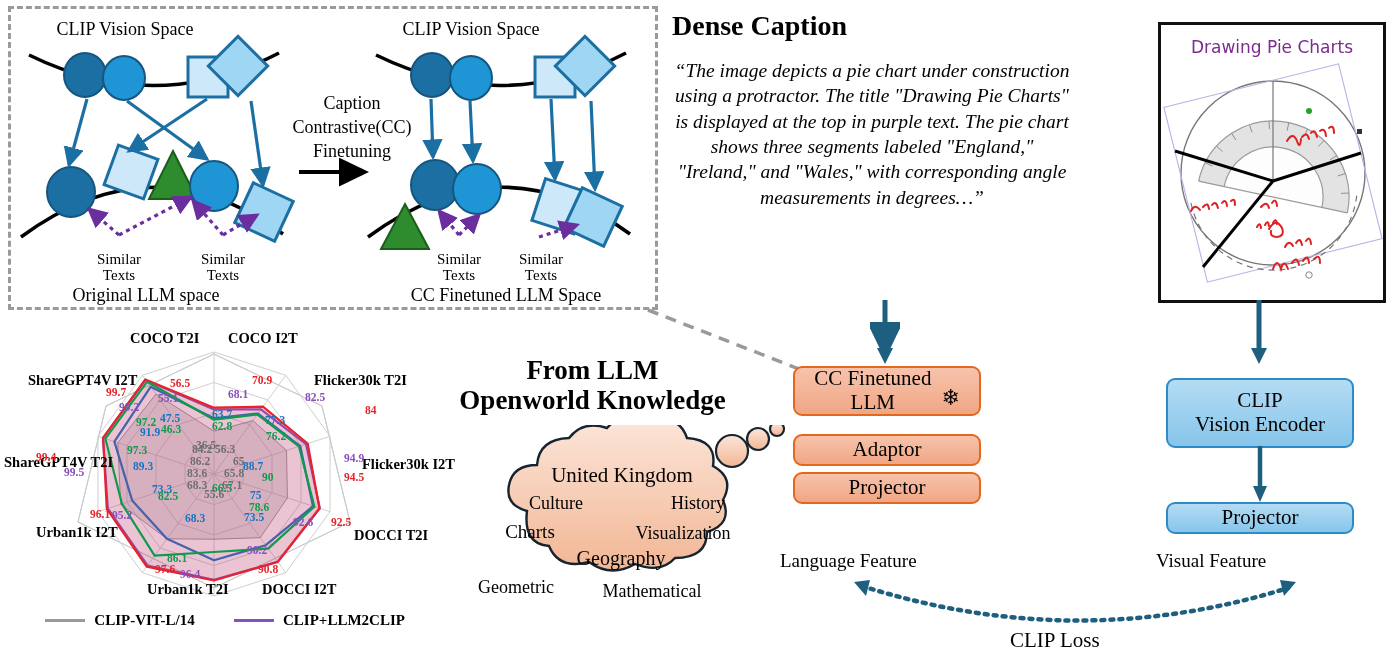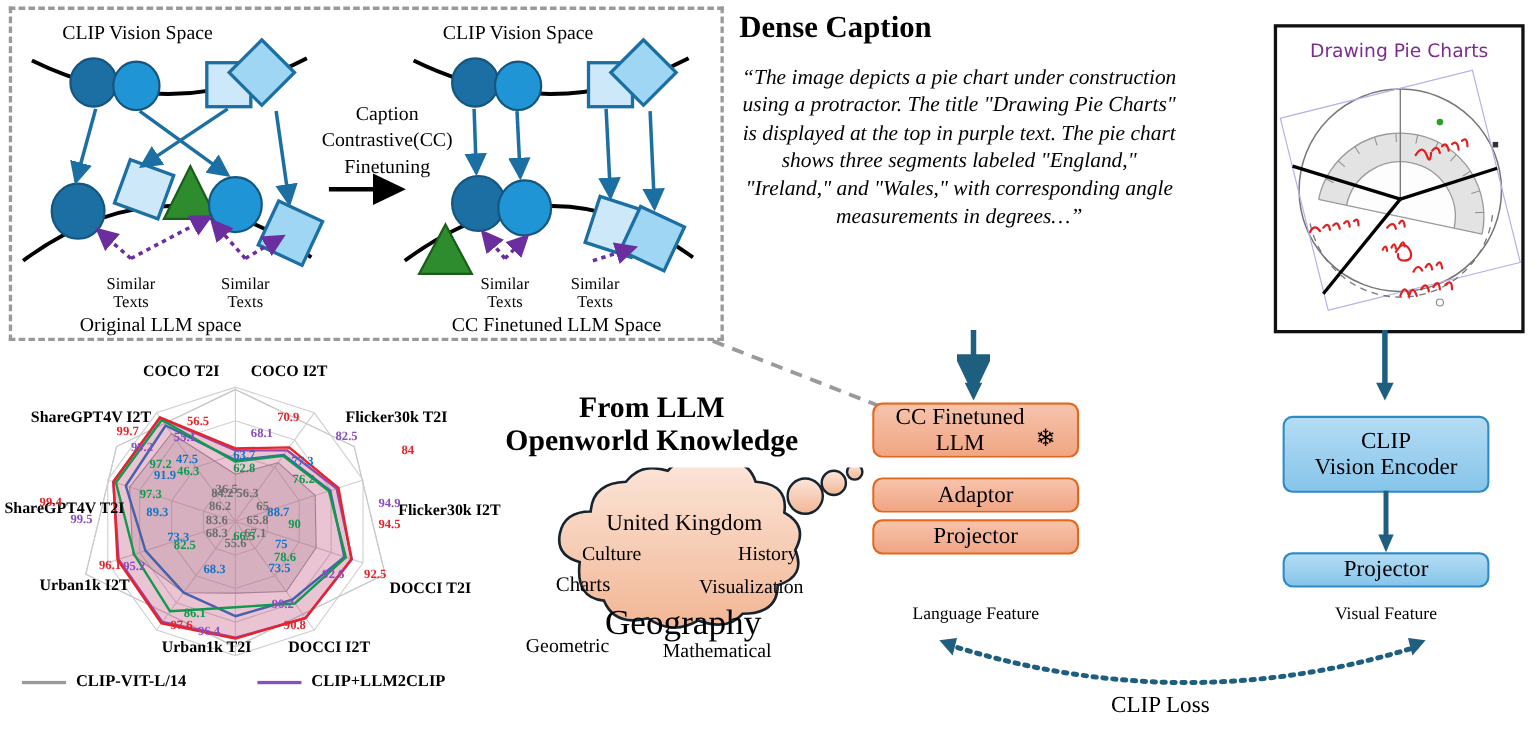--- a/index.html
+++ b/index.html
@@ -27,39 +27,39 @@
 
   
   .obox{position:absolute;background:linear-gradient(#F7C3AC,#F0A684);
         border:2px solid #E4671E;border-radius:9px;box-sizing:border-box;
         display:flex;align-items:center;justify-content:center;
         font-size:21px;text-align:center;line-height:1.12;}
   .bbox{position:absolute;background:linear-gradient(#B4DCF4,#86C5EA);
         border:2px solid #2E8BC7;border-radius:9px;box-sizing:border-box;
         display:flex;align-items:center;justify-content:center;
         font-size:21px;text-align:center;line-height:1.12;}
-  .featlabel{font-size:16px;text-align:center;}
+  .featlabel{font-size:19px;}
 
   
   #openworld-title{left:420px;top:355px;width:345px;text-align:center;
       font-size:27px;font-weight:bold;line-height:1.12;}
   .cloudword{position:absolute;text-align:center;white-space:nowrap;}
 
   
   #radar-wrap{left:0px;top:326px;width:430px;height:280px;}
   .axis-label{position:absolute;font-size:14.5px;font-weight:bold;
       white-space:nowrap;}
   .val{position:absolute;font-size:11.5px;font-weight:bold;white-space:nowrap;}
   .v-red{color:#E8232A;} .v-pur{color:#8A4FBE;} .v-blu{color:#1574C4;}
   .v-grn{color:#119A4E;} .v-gry{color:#6E6E6E;}
 
   
   #legend{left:20px;top:612px;width:560px;}
   .lg-row{display:flex;align-items:center;margin-bottom:5px;}
-  .lg-item{display:flex;align-items:center;margin-right:14px;}
+  .lg-item{display:flex;align-items:center;margin-right:14px;justify-content:center;}
   .lg-line{width:40px;height:3px;margin-right:9px;}
   .lg-txt{font-size:15px;font-weight:bold;white-space:nowrap;}
 
   #cliploss-label{left:1010px;top:628px;font-size:21px;}
 </style>
 </head>
 <body>
 
 <div class="abs" id="concept-panel">
   <svg width="644" height="298" viewBox="0 0 644 298">
@@ -318,21 +318,21 @@
              q -30 8 -40 -16 q -26 -2 -22 -35 z" fill="url(#cg)" stroke="#17242F" stroke-width="2.4"></path>
     <circle cx="277" cy="26" r="16" fill="url(#cg)" stroke="#17242F" stroke-width="2.2"></circle>
     <circle cx="303" cy="14" r="11" fill="url(#cg)" stroke="#17242F" stroke-width="2.2"></circle>
     <circle cx="322" cy="4" r="7" fill="url(#cg)" stroke="#17242F" stroke-width="2.2"></circle>
   </svg>
   <div class="cloudword" style="left:62px;top:38px;width:210px;font-size:21px;">United Kingdom</div>
   <div class="cloudword" style="left:46px;top:68px;width:110px;font-size:18px;">Culture</div>
   <div class="cloudword" style="left:188px;top:68px;width:110px;font-size:18px;">History</div>
   <div class="cloudword" style="left:20px;top:96px;width:110px;font-size:19px;">Charts</div>
   <div class="cloudword" style="left:148px;top:98px;width:160px;font-size:18px;">Visualization</div>
-  <div class="cloudword" style="left:76px;top:122px;width:180px;font-size:32px;">Geography</div>
+  <div class="cloudword" style="left:76px;top:122px;width:180px;font-size:20px;">Geography</div>
   <div class="cloudword" style="left:-4px;top:152px;width:130px;font-size:18px;">Geometric</div>
   <div class="cloudword" style="left:122px;top:156px;width:150px;font-size:18px;">Mathematical</div>
 </div>
 
 <div class="abs" id="radar-wrap">
   <svg width="430" height="280" viewBox="0 0 430 280">
 
     <g fill="none" stroke="#c9c9c9" stroke-width="1">
       <polygon points="214,28 322,80 350,196 214,262 78,196 106,80"></polygon>
       <polygon points="214,28 322,80 350,196 214,262 78,196 106,80" transform="translate(0,0)"></polygon>

